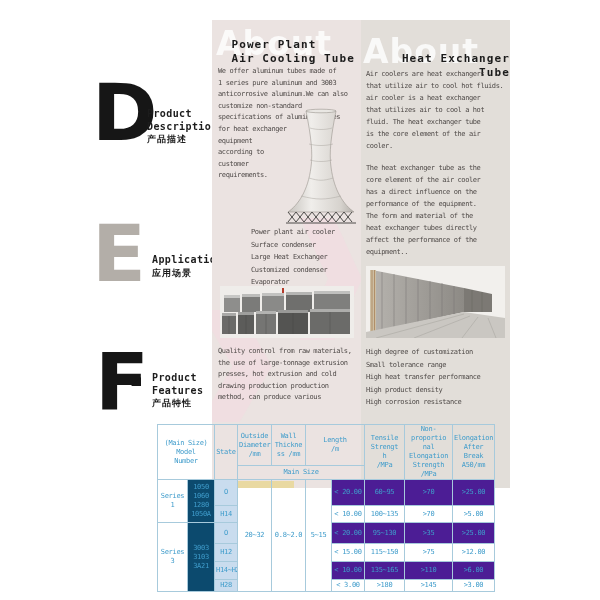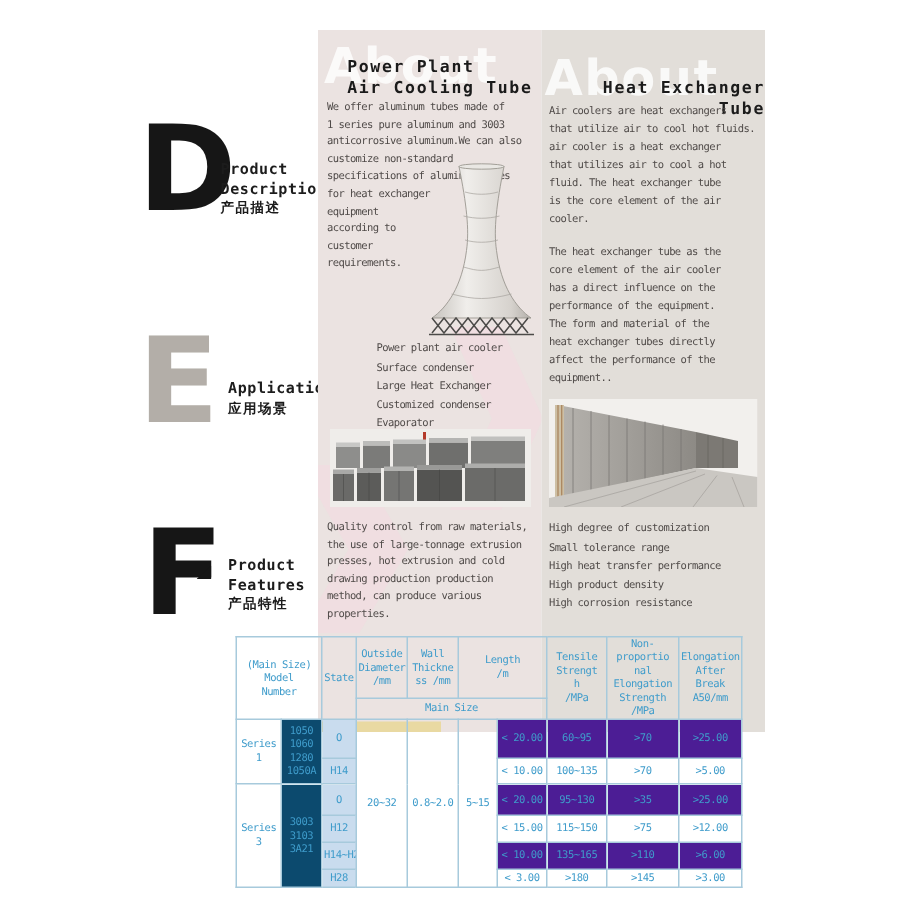--- a/index.html
+++ b/index.html
@@ -181,21 +181,20 @@
         <line x1="110" y1="26" x2="110" y2="48"></line>
       </g>
     </svg>
 
     <div class="body-text mid-features">
         <div>Quality control from raw materials,</div>
         <div>the use of large-tonnage extrusion</div>
         <div>presses, hot extrusion and cold</div>
         <div>drawing production production</div>
         <div>method, can produce various</div>
-        <div>properties.</div>
       </div>
     <div class="tan-strip"></div>
   </div>
 
   <div class="panel panel-right">
     <div class="about right-about">About</div>
     <div class="col-title right-title">Heat Exchanger Tube</div>
     <div class="body-text right-p1">
         <div>Air coolers are heat exchangers</div>
         <div>that utilize air to cool hot fluids.</div>

